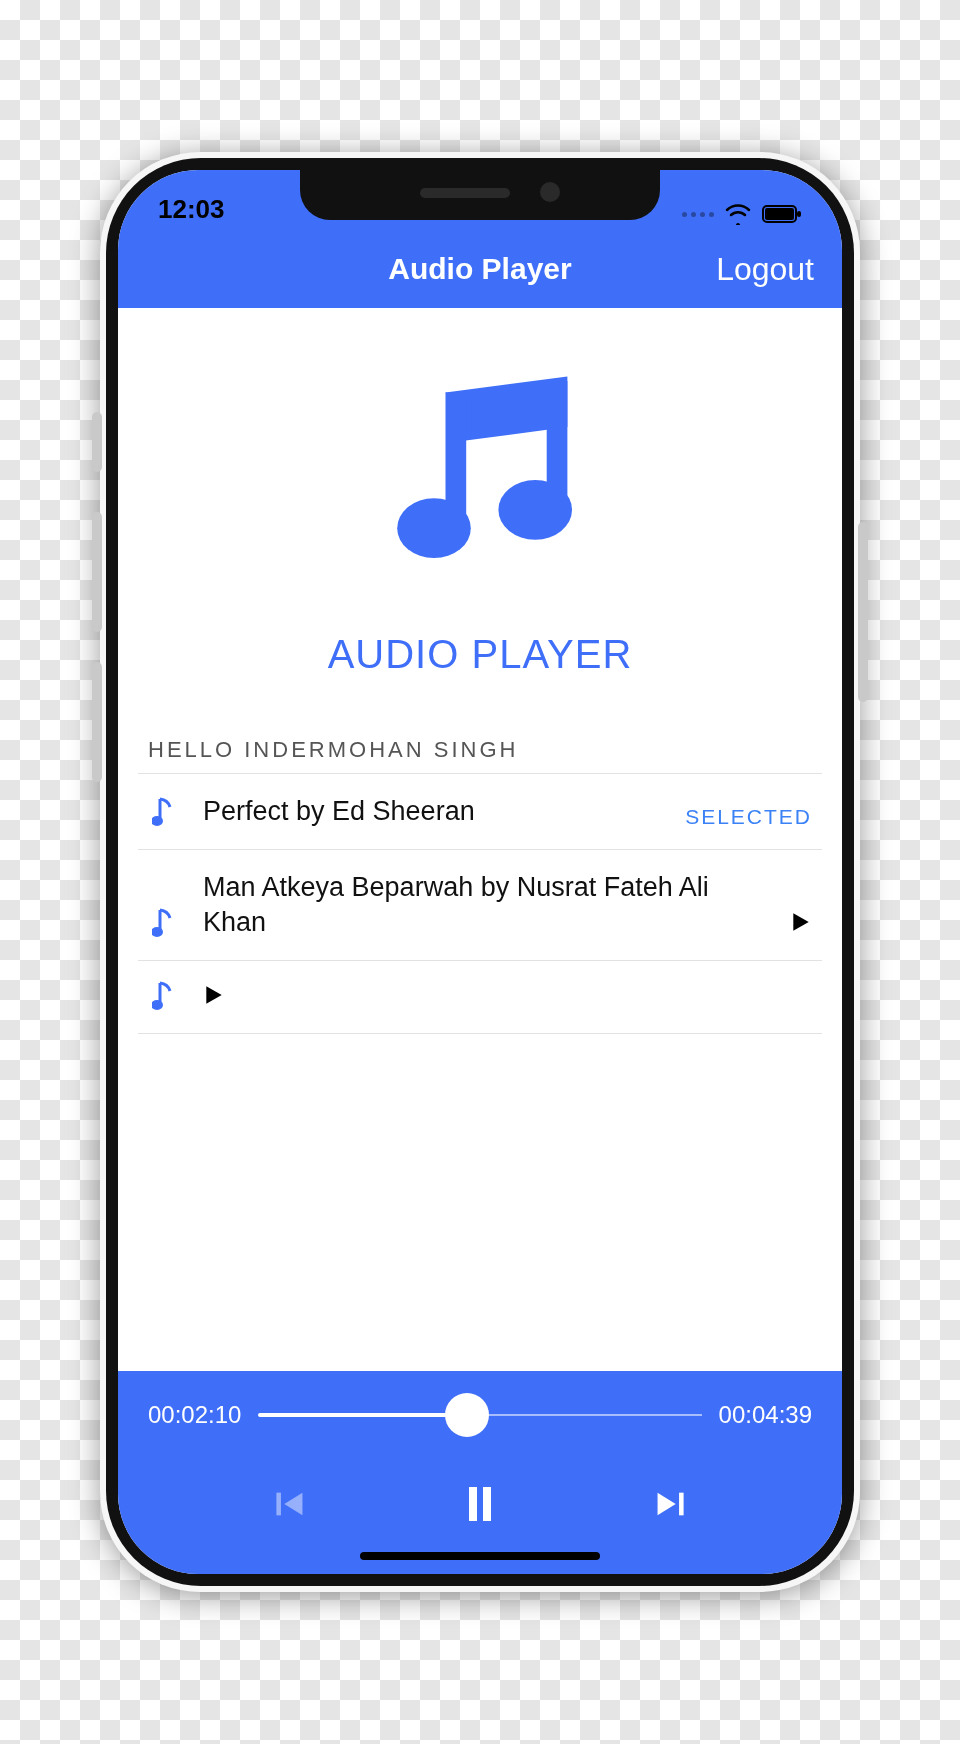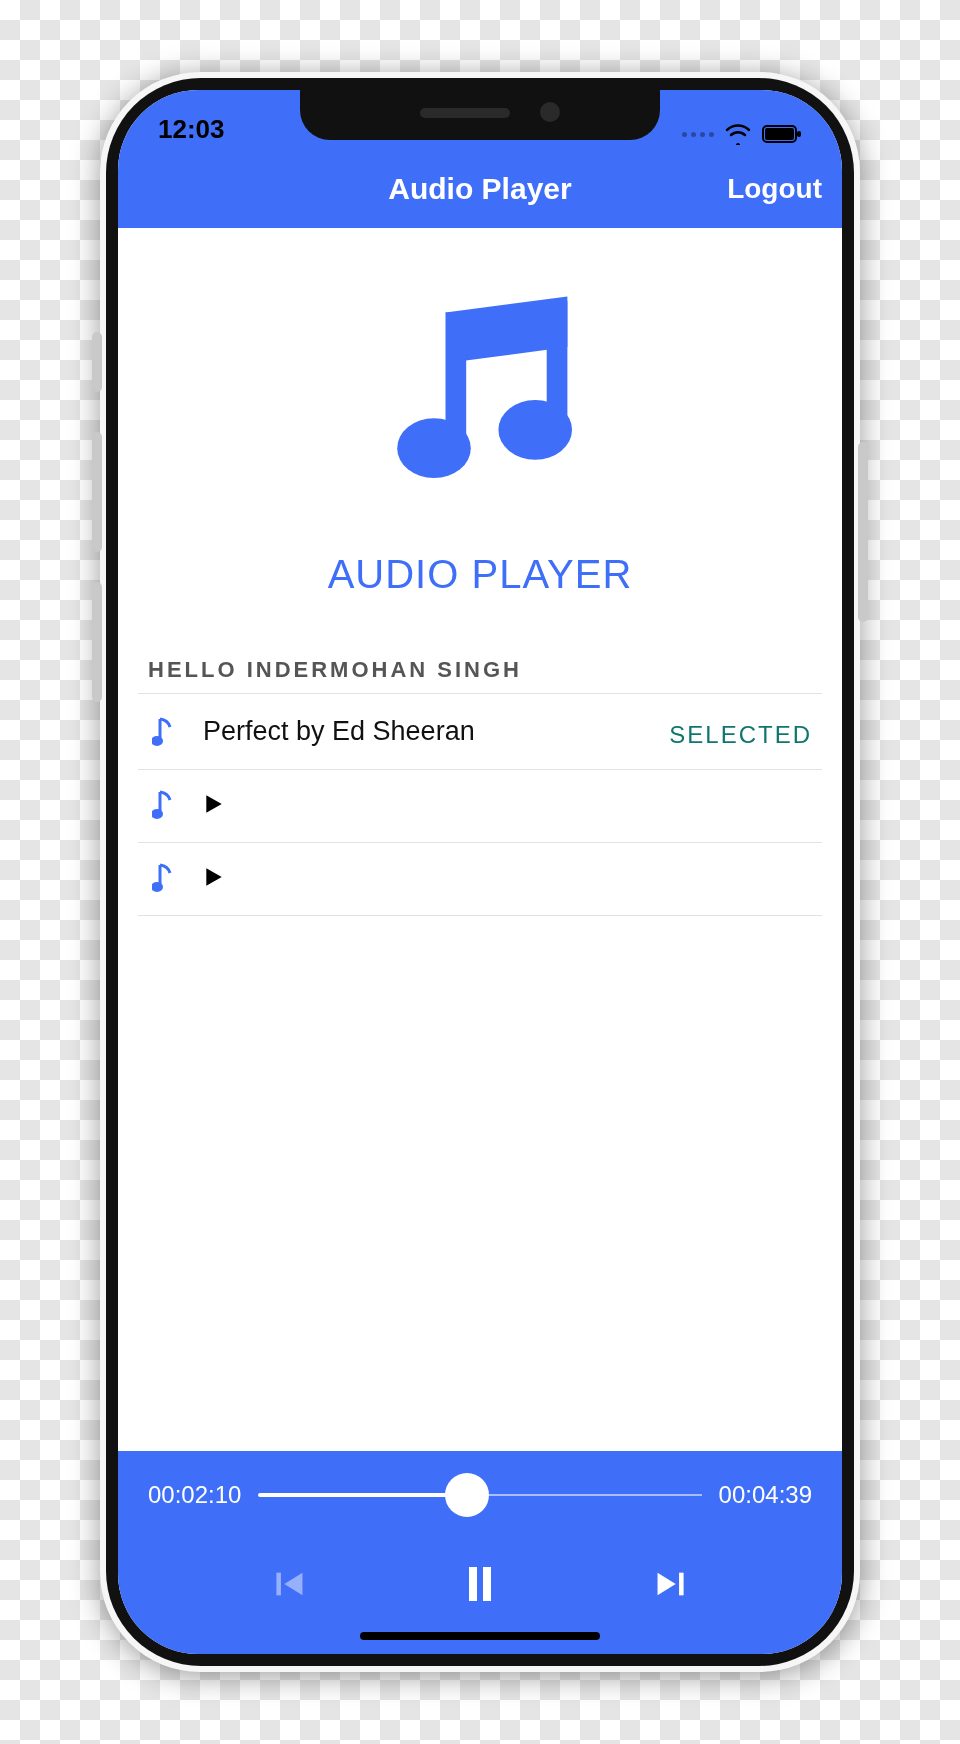--- a/index.html
+++ b/index.html
@@ -18,21 +18,21 @@
   .stage {
     width: 960px;
     height: 1744px;
     display: flex;
     align-items: center;
     justify-content: center;
   }
   .phone {
     position: relative;
     width: 760px;
-    height: 1600px;
+    height: 1440px;
     background: #f6f6f6;
     border-radius: 100px;
     padding: 6px;
     box-shadow: 0 4px 30px rgba(0,0,0,0.4);
   }
   .phone-inner {
     width: 100%;
     height: 100%;
     border-radius: 95px;
     background: #111;
@@ -127,23 +127,23 @@
     height: 78px;
     display: flex;
     align-items: center;
     justify-content: center;
     position: relative;
     font-size: 30px;
     font-weight: 600;
   }
   .nav-bar .logout {
     position: absolute;
-    right: 20px;
-    font-weight: 700;
-    font-size: 28px;
+    right: 28px;
+    font-weight: 400;
+    font-size: 32px;
   }
 
   
   .content {
     flex: 1;
     background: #fff;
     display: flex;
     flex-direction: column;
     align-items: center;
     padding-top: 40px;
@@ -158,44 +158,43 @@
     font-size: 40px;
     letter-spacing: 1px;
   }
   .greeting {
     align-self: flex-start;
     margin: 60px 30px 10px 30px;
     font-size: 22px;
     letter-spacing: 3px;
     color: #555;
     text-transform: uppercase;
-    font-weight: bold;
   }
   .list {
     width: calc(100% - 40px);
     border-top: 1px solid #e2e2e2;
   }
   .row {
     display: flex;
     align-items: flex-end;
     padding: 20px 10px;
     border-bottom: 1px solid #e2e2e2;
     gap: 25px;
   }
   .row .note { width: 30px; display:flex; justify-content:center; color:#3f6ff8; }
   .row .title {
     flex: 1;
     font-size: 27px;
     line-height: 1.3;
     color: #111;
   }
   .row .tail {
-    font-size: 24px;
+    font-size: 21px;
     letter-spacing: 2px;
-    color: #0f766e;
+    color: #3b82f6;
   }
   .row .tail.play {
     color: #000;
     font-size: 26px;
   }
 
   
   .player {
     background: #3f6ff8;
     color: #fff;
@@ -336,20 +335,21 @@
             </div>
 
             <div class="row">
               <div class="note">
                 <svg width="22" height="32" viewBox="0 0 22 32">
                     <path d="M8 2 L8 22" stroke="#3f6ff8" stroke-width="3" fill="none"></path>
                     <path d="M8 2 Q16 3 18 10" stroke="#3f6ff8" stroke-width="3" fill="none"></path>
                     <ellipse cx="5" cy="24" rx="6" ry="5" fill="#3f6ff8"></ellipse>
                   </svg>
               </div>
+              <div class="title">Man Atkeya Beparwah by Nusrat Fateh Ali Khan</div>
               <div class="tail play">
                 <svg width="22" height="22" viewBox="0 0 20 20">
                     <path d="M3 2 L17 10 L3 18 Z" fill="#000"></path>
                   </svg>
               </div>
             </div>
 
             <div class="row">
               <div class="note">
                 <svg width="22" height="32" viewBox="0 0 22 32">

